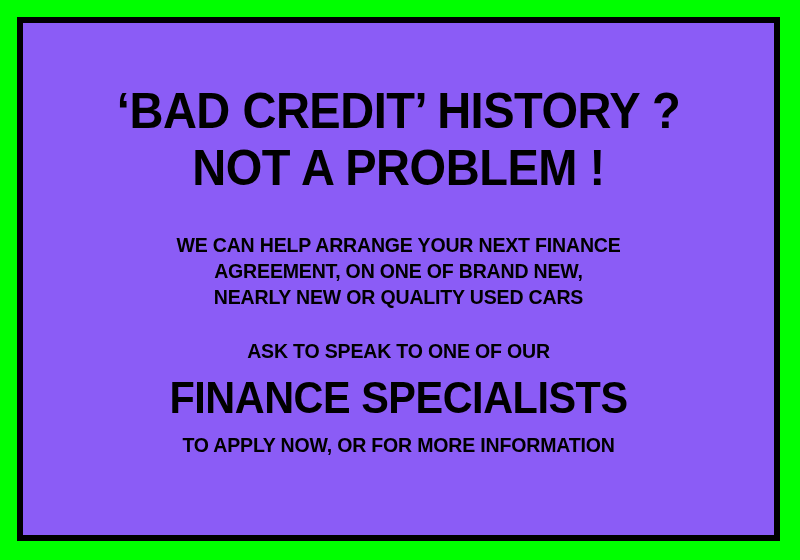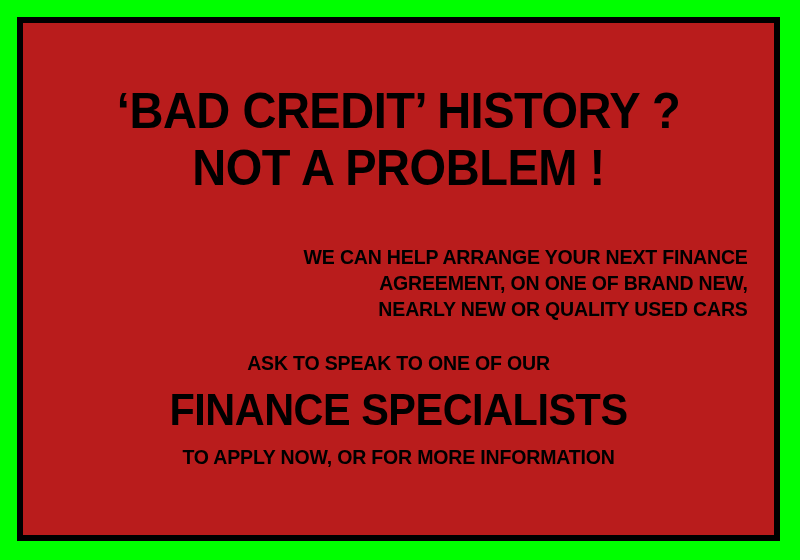--- a/index.html
+++ b/index.html
@@ -23,21 +23,21 @@
   }
 
   .poster-frame {
     position: absolute;
     left: 17px;
     top: 17px;
     width: 763px;
     height: 524px;
     border: 6px solid #000000;
     box-sizing: border-box;
-    background: #b91c1c;
+    background: #8b5cf6;
   }
 
   .poster-content {
     position: absolute;
     left: 0;
     top: 0;
     width: 100%;
     height: 100%;
     box-sizing: border-box;
     display: flex;
@@ -60,23 +60,22 @@
     letter-spacing: -0.5px;
     transform: scaleX(0.94);
     white-space: nowrap;
   }
 
   .headline-2 {
     margin-top: 2px;
   }
 
   .body-block {
-    margin-top: 48px;
+    margin-top: 36px;
     width: 100%;
-    text-align: right;
   }
 
   .body-line {
     color: #000000;
     font-family: "Liberation Sans", sans-serif;
     font-weight: bold;
     font-size: 21px;
     line-height: 26px;
     letter-spacing: -0.2px;
     transform: scaleX(0.93);

